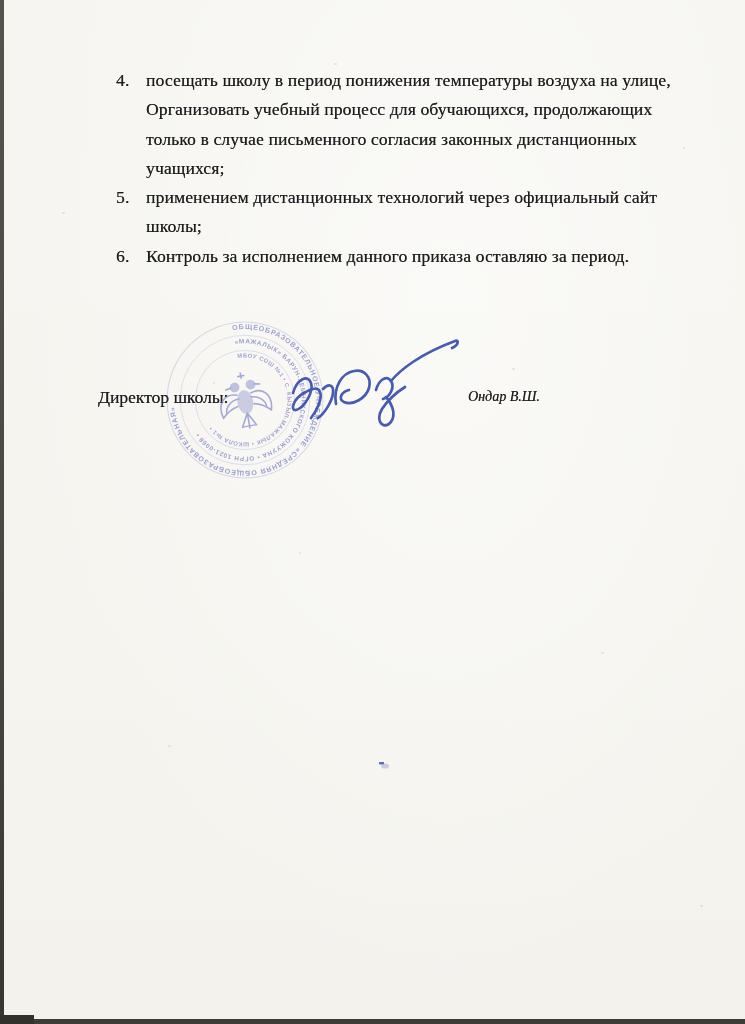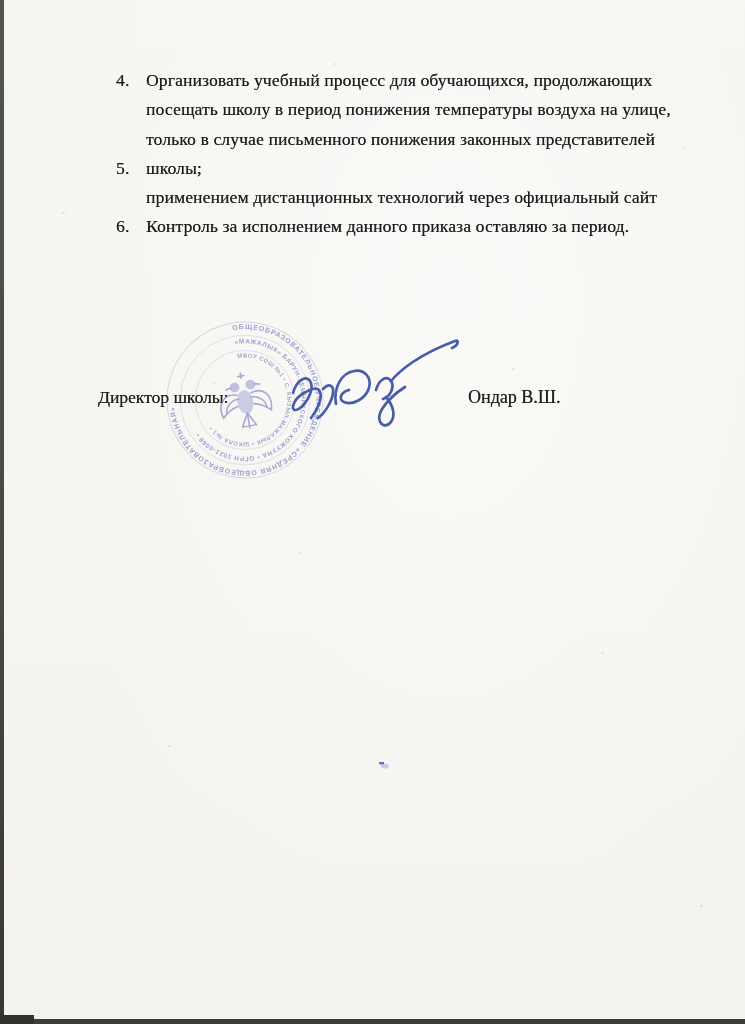--- a/index.html
+++ b/index.html
@@ -21,52 +21,53 @@
     font-size:17.5px;line-height:29.3px;
     text-shadow:0.3px 0.2px 0 rgba(25,25,28,0.7);
     letter-spacing:0.15px;
   }
   .li{display:flex;}
   .li .num{flex:0 0 30px;}
   .li .lines{flex:1;}
   .line{display:block;white-space:nowrap;}
   .sig-label{position:absolute;left:98px;top:385px;font-size:17.5px;line-height:24px;
     text-shadow:0.3px 0.2px 0 rgba(25,25,28,0.7);}
-  .sig-name{position:absolute;left:468px;top:385px;font-size:18px;line-height:24px;
-    text-shadow:0.3px 0.2px 0 rgba(25,25,28,0.7);}
+  .sig-name{position:absolute;left:468px;top:385px;font-size:14px;line-height:24px;
+    text-shadow:0.3px 0.2px 0 rgba(25,25,28,0.7);font-style:italic;}
   .stamp{position:absolute;left:164px;top:319px;width:162px;height:162px;opacity:.82;
     filter:blur(.3px);}
   .stamp text{font-family:"Liberation Sans","DejaVu Sans",sans-serif;font-weight:bold;}
   .signature{position:absolute;left:283px;top:331px;width:182px;height:108px;}
   .ink-speck{position:absolute;left:378px;top:760px;width:12px;height:10px;}
   .speck{position:absolute;border-radius:50%;background:rgba(118,115,106,0.18);}
 </style>
 </head>
 <body>
 
 <div class="page">
 
   <div class="edge-left"></div>
   <div class="edge-bottom"></div>
   <div class="edge-corner"></div>
 
   <div class="order-list">
     <div class="li">
       <span class="num">4.</span>
       <span class="lines">
+        <span class="line">посещать школу в период понижения температуры воздуха на улице,</span>
         <span class="line">Организовать учебный процесс для обучающихся, продолжающих</span>
-        <span class="line">посещать школу в период понижения температуры воздуха на улице,</span>
-        <span class="line">только в случае письменного понижения законных представителей</span>
+        <span class="line">только в случае письменного согласия законных дистанционных</span>
+        <span class="line">учащихся;</span>
       </span>
     </div>
     <div class="li">
       <span class="num">5.</span>
       <span class="lines">
+        <span class="line">применением дистанционных технологий через официальный сайт</span>
         <span class="line">школы;</span>
-        <span class="line">применением дистанционных технологий через официальный сайт</span>
       </span>
     </div>
     <div class="li">
       <span class="num">6.</span>
       <span class="lines">
         <span class="line">Контроль за исполнением данного приказа оставляю за период.</span>
       </span>
     </div>
   </div>
 

